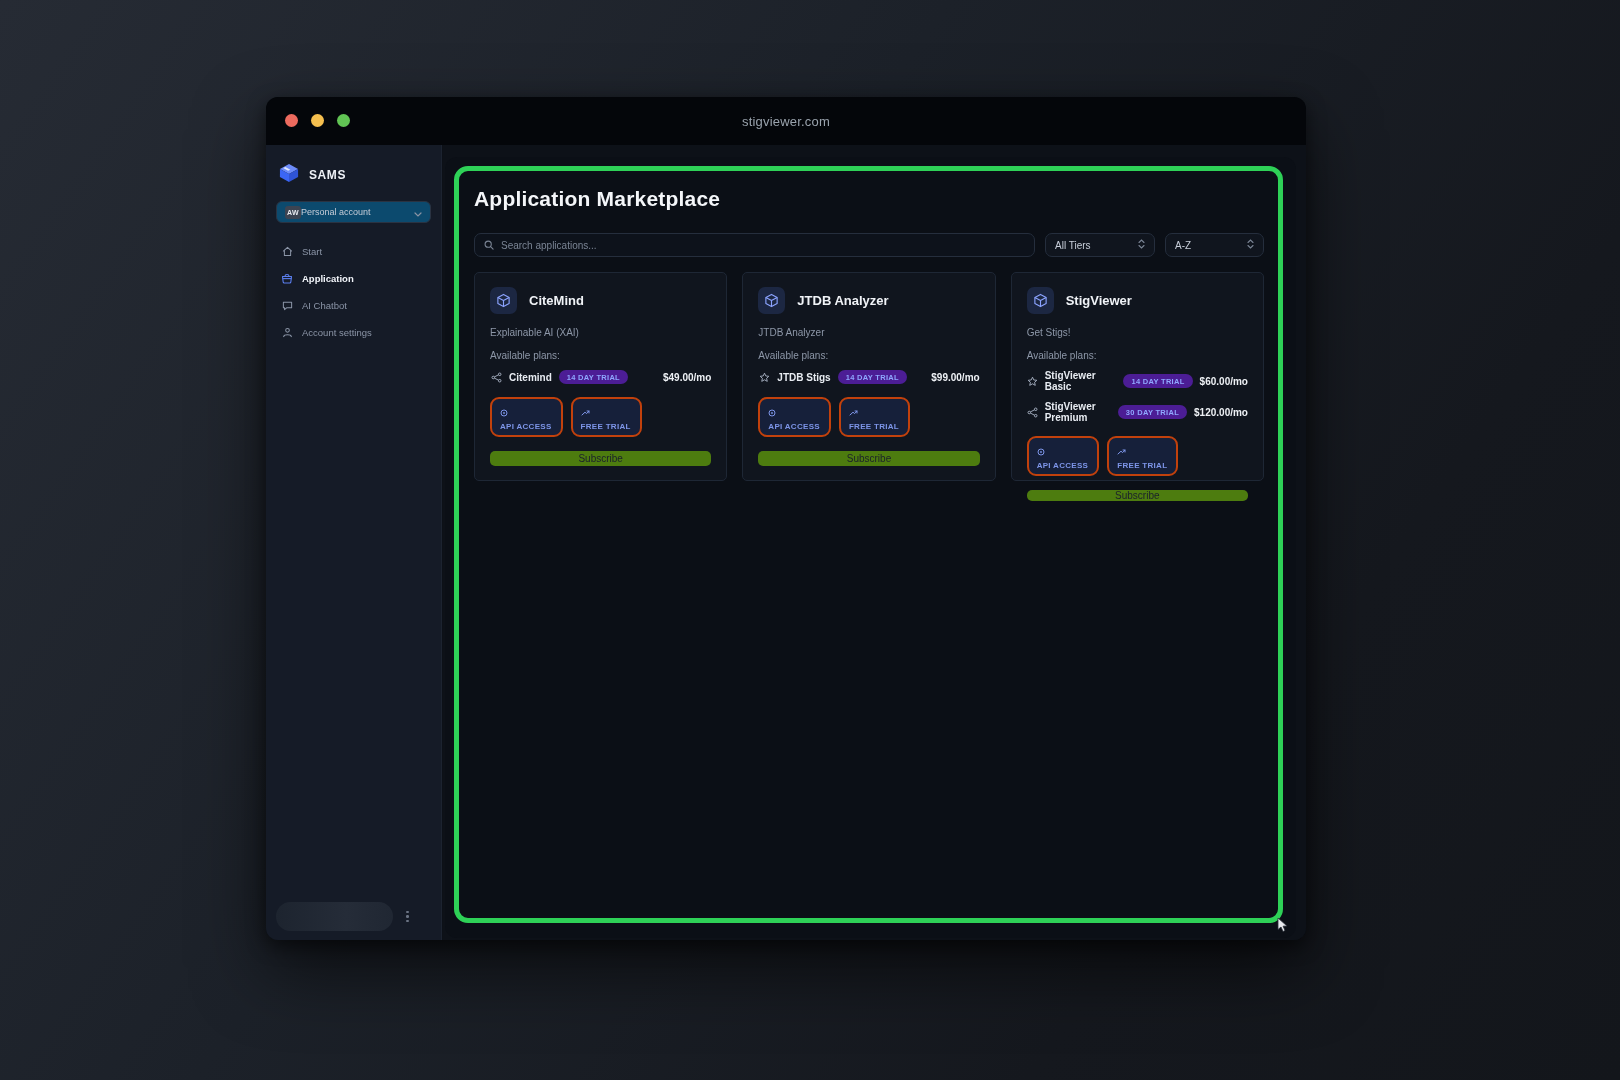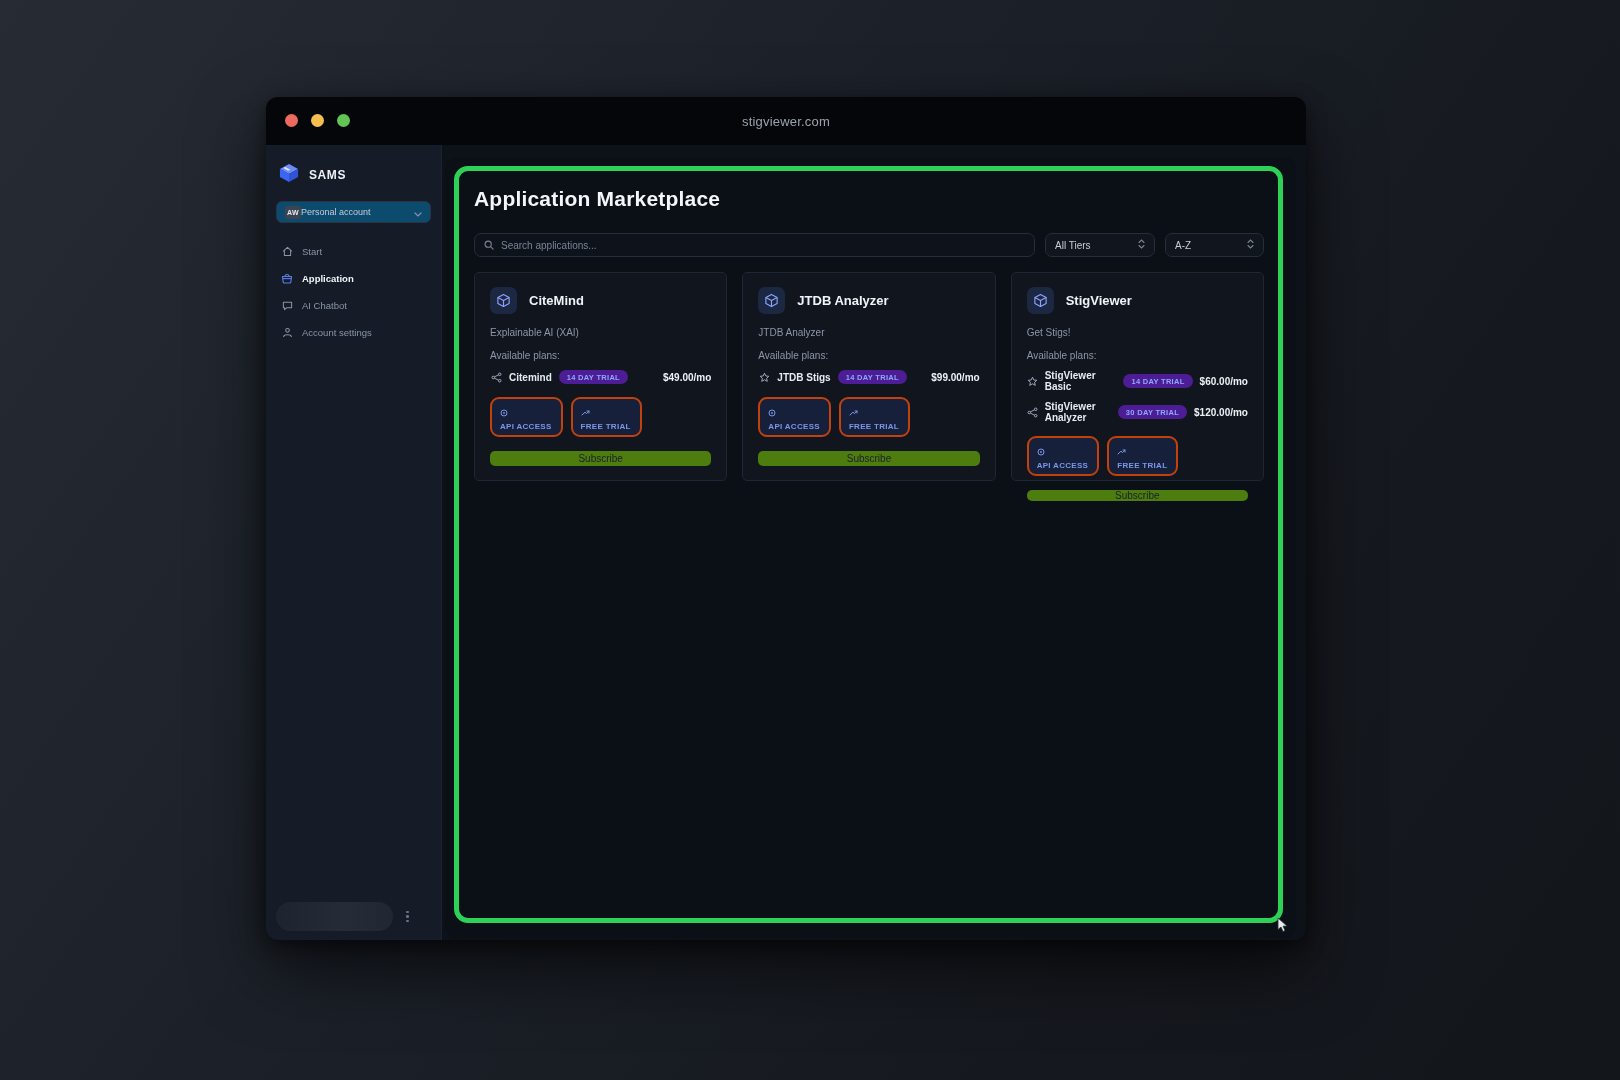--- a/index.html
+++ b/index.html
@@ -364,21 +364,21 @@
               </div>
               <div class="plan-row">
                 <span class="plan-ic">
                   <svg width="11" height="11" viewBox="0 0 12 12">
                       <circle cx="2.5" cy="6" r="1.4" stroke="#aab3c5" stroke-width="1" fill="none"></circle>
                       <circle cx="9.5" cy="2.5" r="1.4" stroke="#aab3c5" stroke-width="1" fill="none"></circle>
                       <circle cx="9.5" cy="9.5" r="1.4" stroke="#aab3c5" stroke-width="1" fill="none"></circle>
                       <path d="M3.8 5.3 L8.2 3.1 M3.8 6.7 L8.2 8.9" stroke="#aab3c5" stroke-width="1"></path>
                     </svg>
                 </span>
-                <span class="plan-name">StigViewer Analyzer</span>
+                <span class="plan-name">StigViewer Premium</span>
                 <span class="badge">30 DAY TRIAL</span>
                 <span class="plan-price">$120.00/mo</span>
               </div>
               <div class="tag-row">
                 <div class="tag">
                   <span><svg width="8" height="8" viewBox="0 0 8 8">
                         <circle cx="4" cy="4" r="3" stroke="#7d95e8" stroke-width="1" fill="none"></circle>
                         <circle cx="4" cy="4" r="0.9" fill="#7d95e8"></circle>
                       </svg></span>
                   <span class="tag-label">API ACCESS</span>

